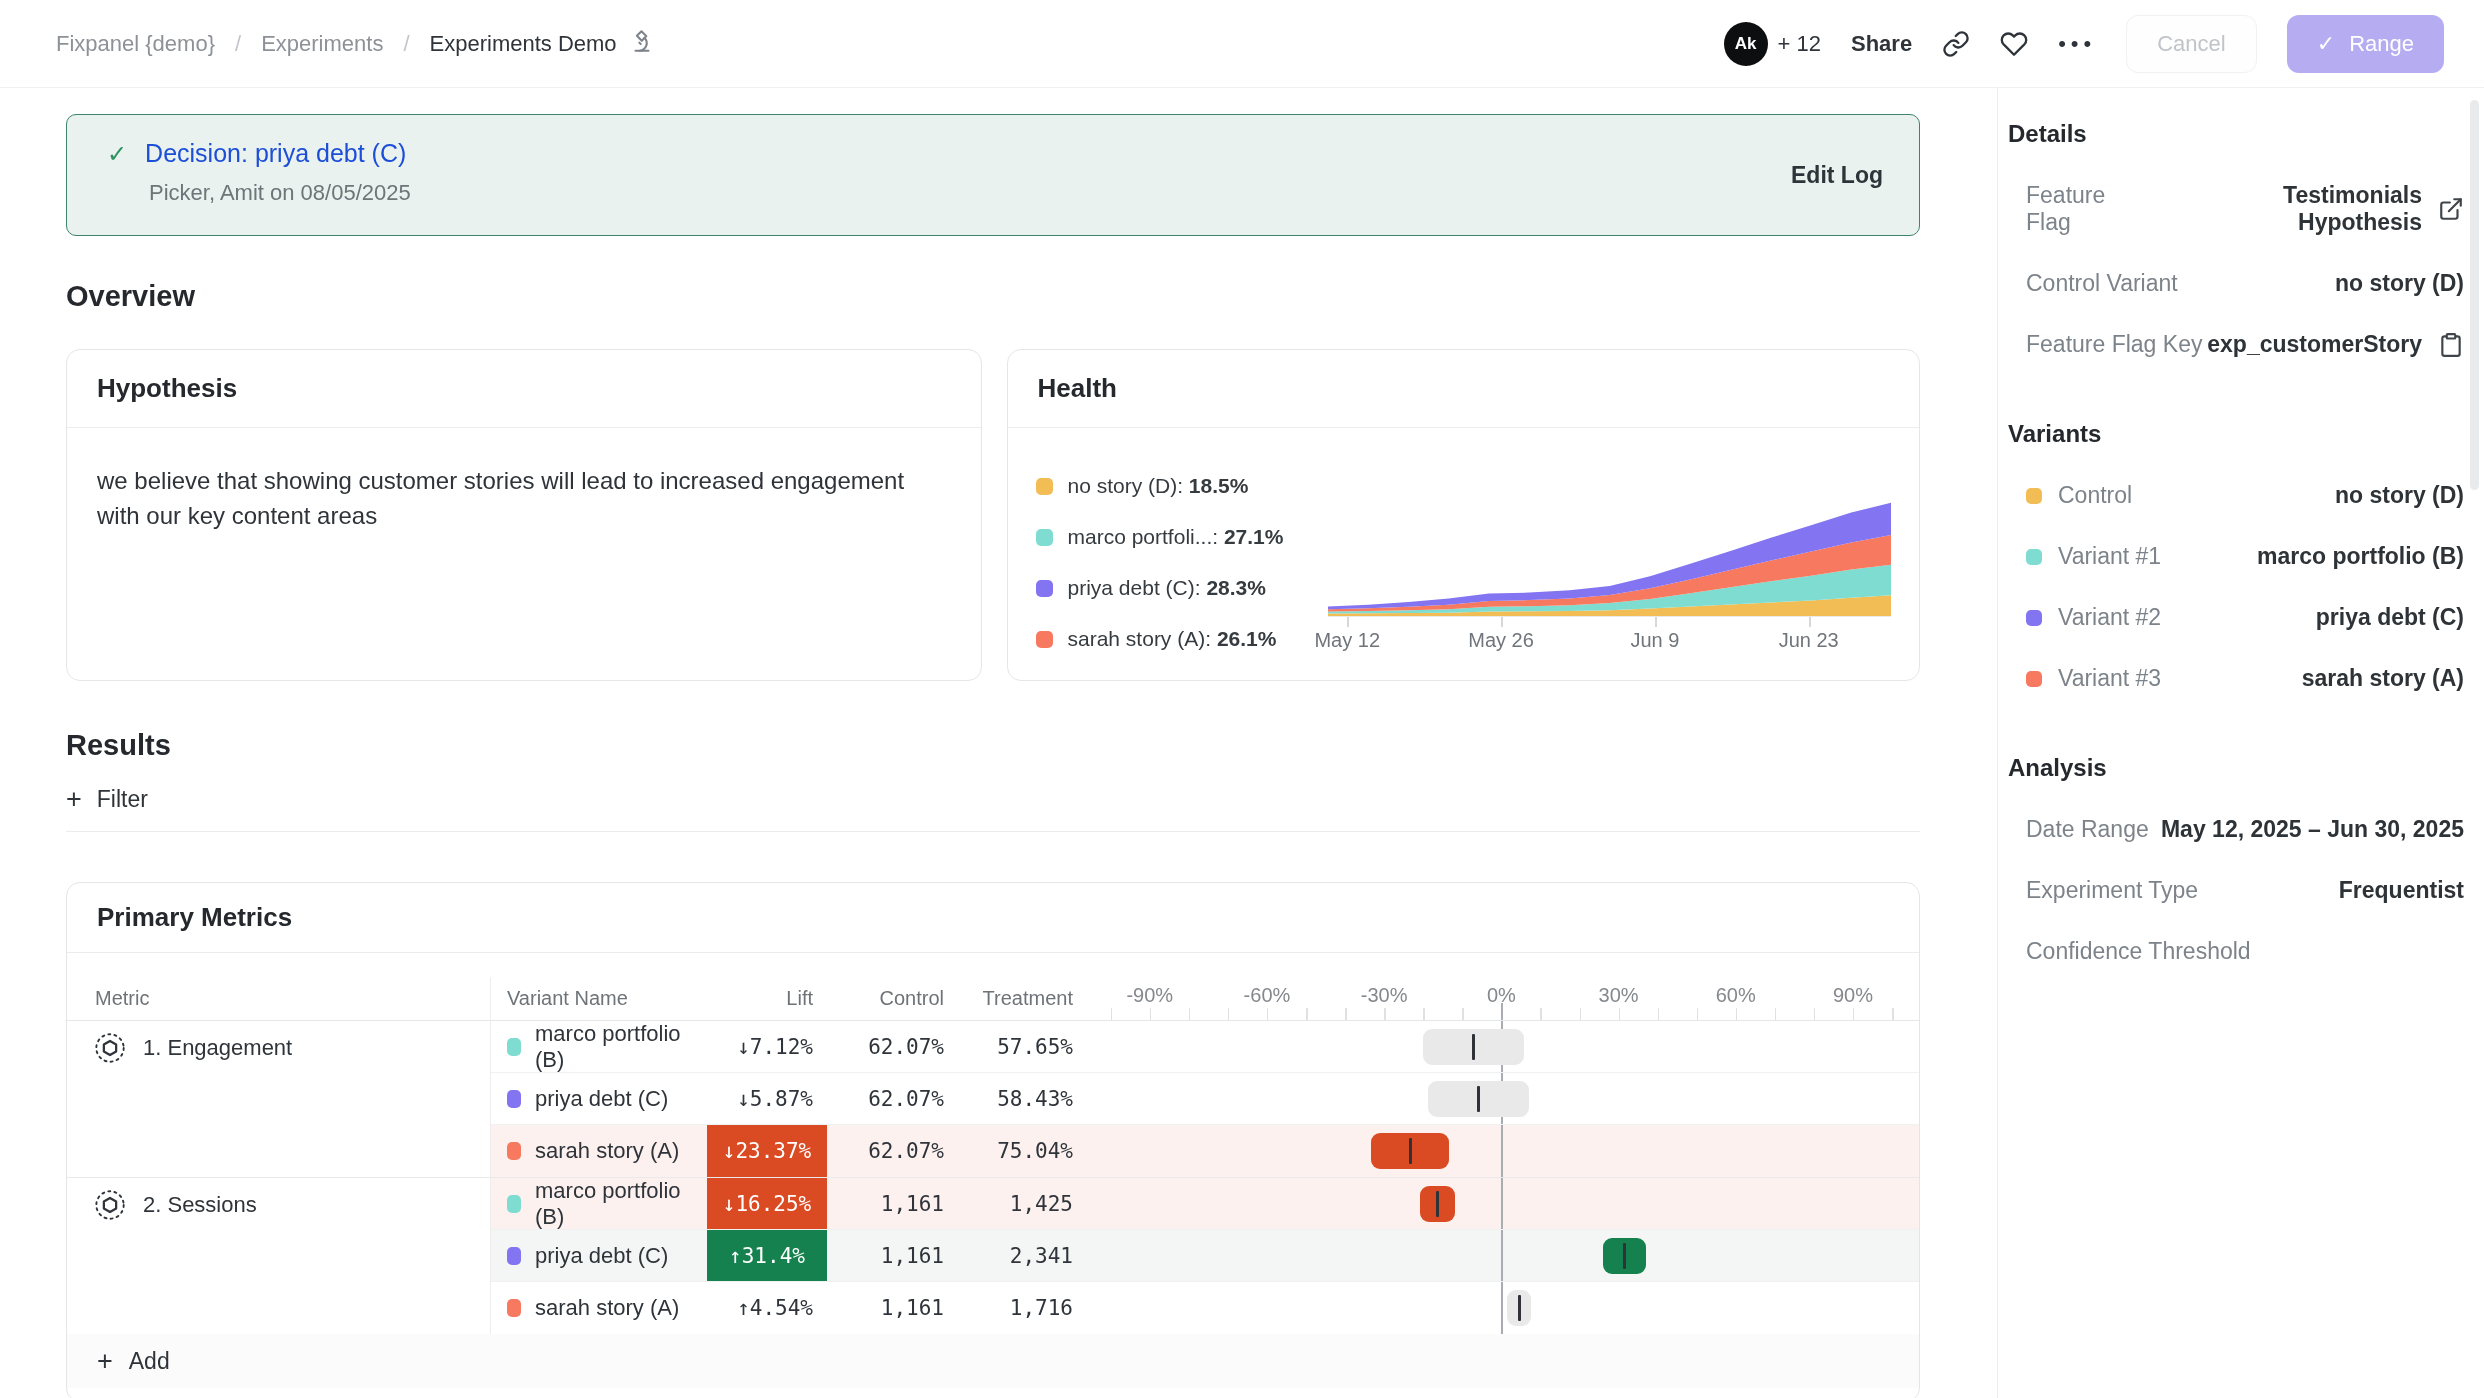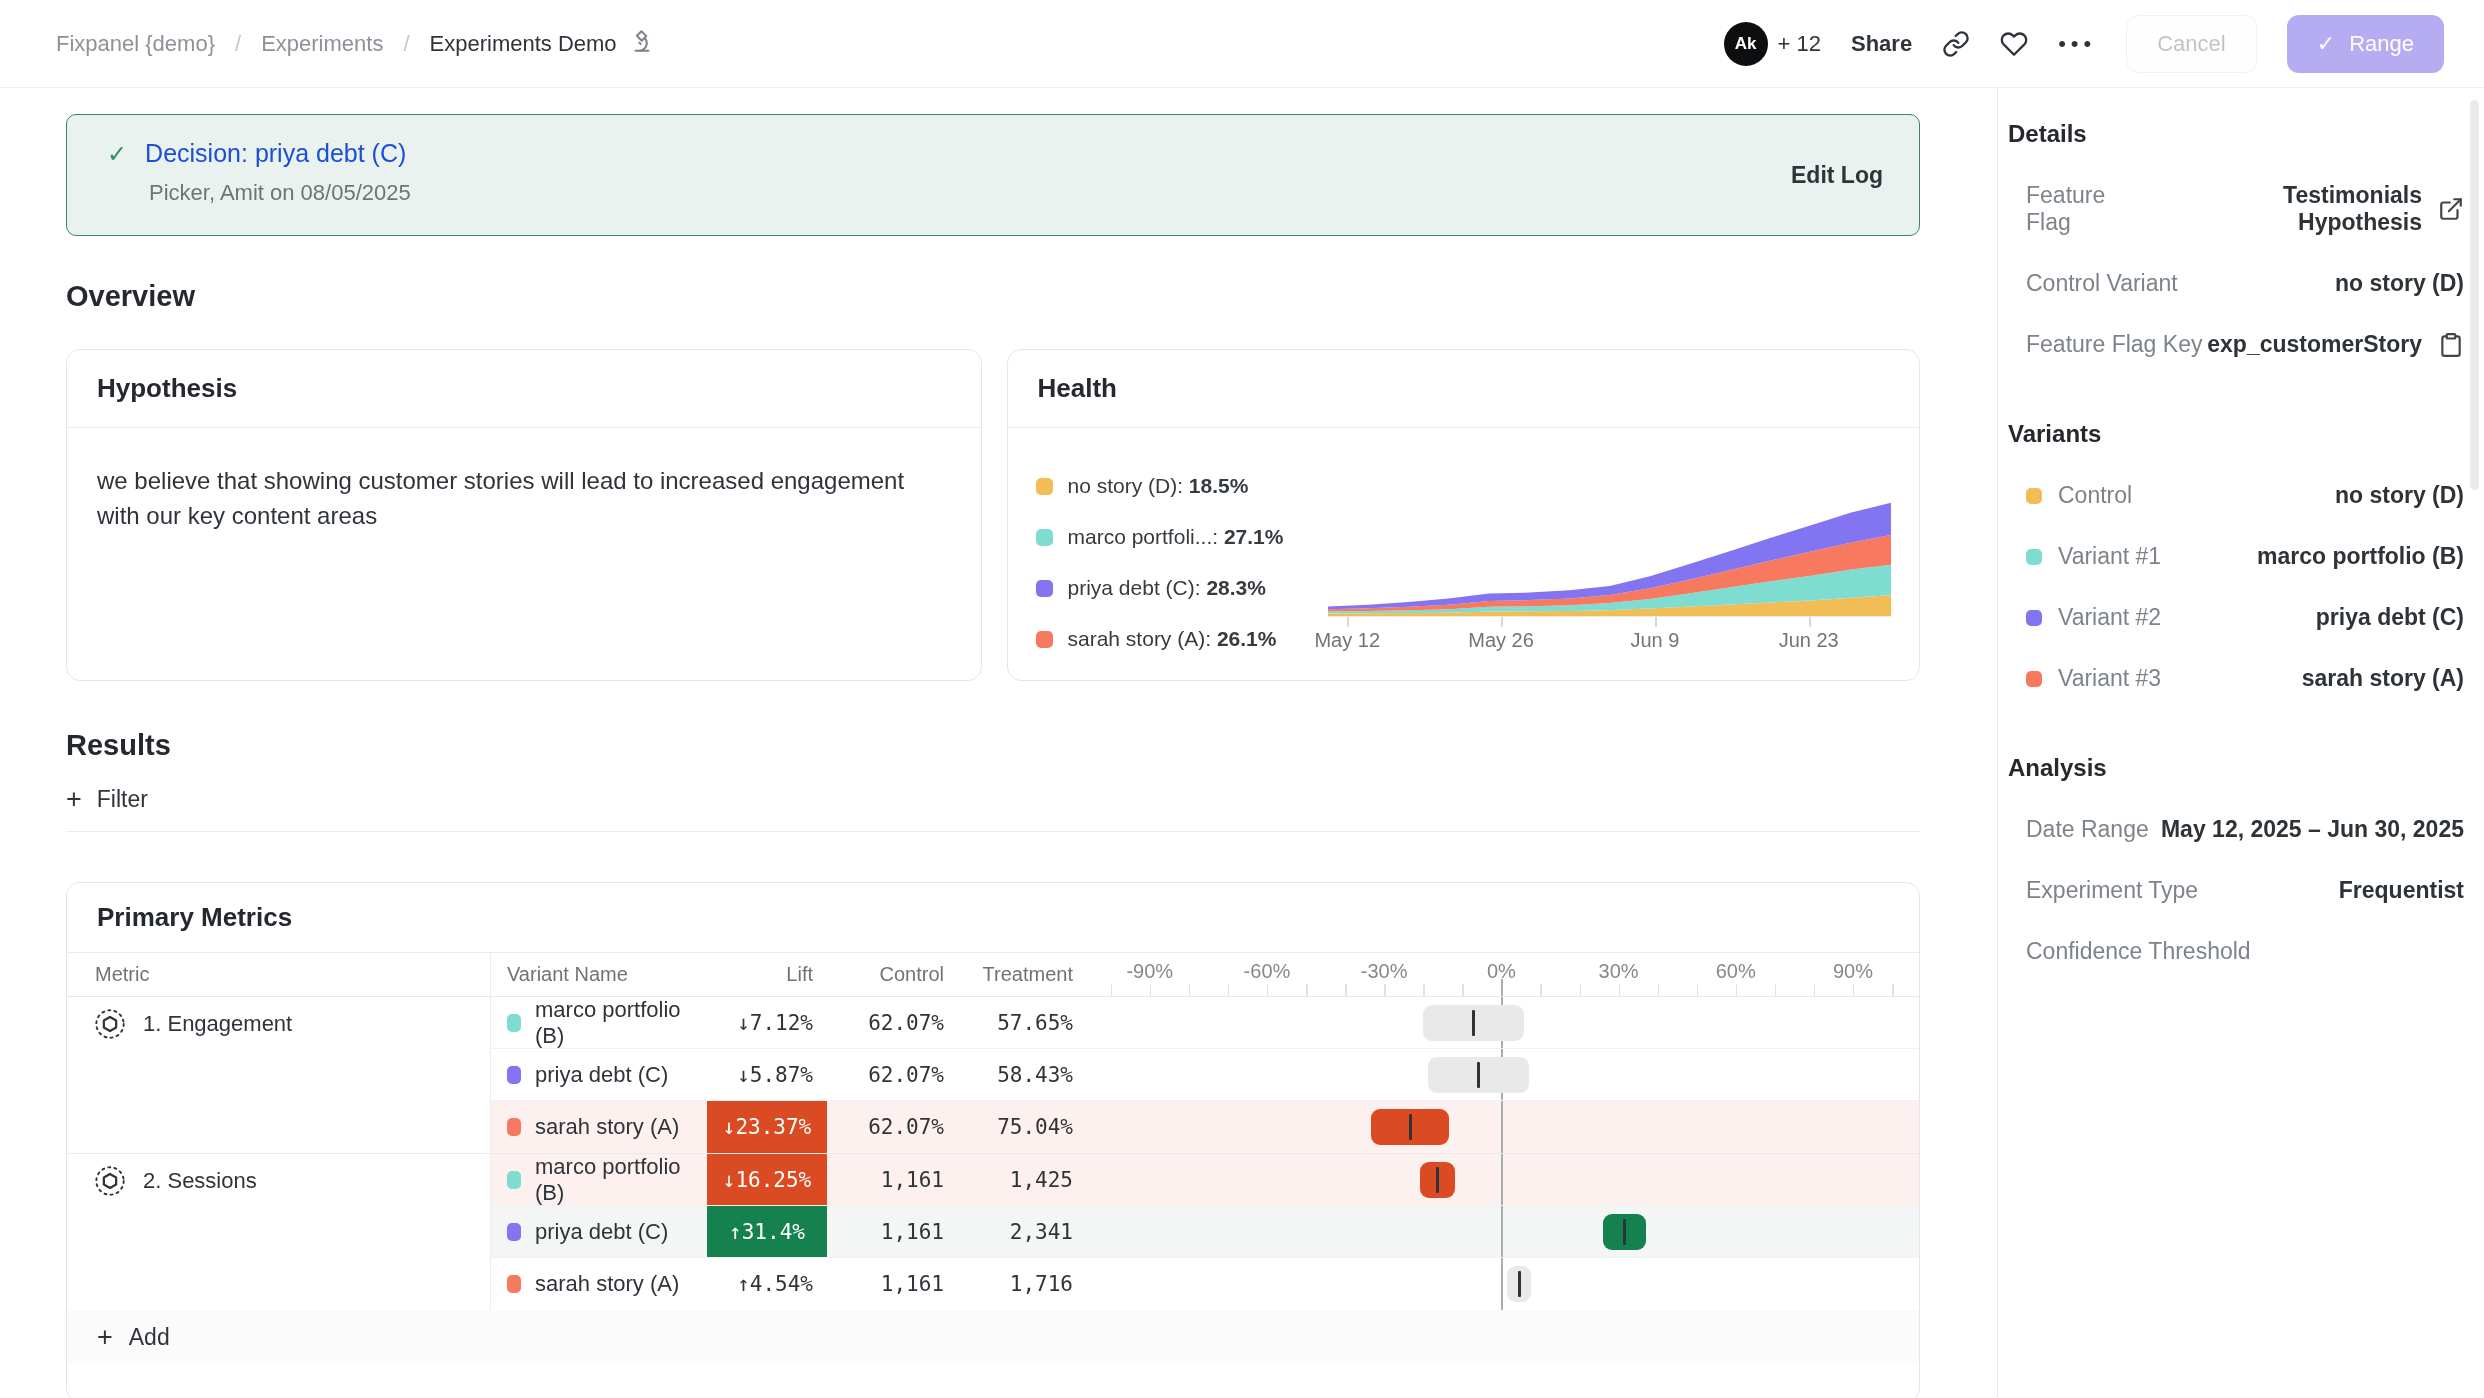--- a/index.html
+++ b/index.html
@@ -81,21 +81,21 @@
   .search-box input { border: none; background: transparent; outline: none; font-size: 22px;
     width: 100%; color: #2f343a; font-family: "Liberation Sans", sans-serif; }
   .search-box input::placeholder { color: #9aa0a7; }
   .content-divider { height: 1px; background: #ebeced; margin-top: 16px; }
 
   
   .metrics-card { margin-top: 50px; border: 1px solid #e4e5e7; border-radius: 14px; overflow: hidden; height: 520px; }
   .pm-header { height: 70px; display: flex; align-items: center; padding: 0 30px;
     font-size: 26px; font-weight: 700; color: #25292e; border-bottom: 1px solid #ebeced; }
   .thead { display: flex; height: 44px; align-items: center; font-size: 20px; color: #6e7378;
-    border-bottom: 1px solid #e6e7e9; }
+    border-bottom: 1px solid #e6e7e9; margin-top: 24px; }
   .th-metric { width: 424px; padding-left: 28px; align-self: stretch; display: flex; align-items: center;
     border-right: 1px solid #ededee; }
   .th-variant { width: 216px; padding-left: 16px; }
   .th-lift { width: 120px; text-align: right; padding-right: 14px; }
   .th-control { width: 121px; text-align: right; padding-right: 4px; }
   .th-treatment { width: 129px; text-align: right; padding-right: 4px; }
   .th-axis { flex: 1; position: relative; align-self: stretch; }
   .axis-lab { position: absolute; top: 7px; transform: translateX(-50%); font-size: 20px; color: #85898e; }
   .ruler-tick { position: absolute; bottom: 0; width: 1.5px; height: 12px; background: #dfe1e3; }
   .ruler-tick.major { height: 17px; background: #aaadb1; }

